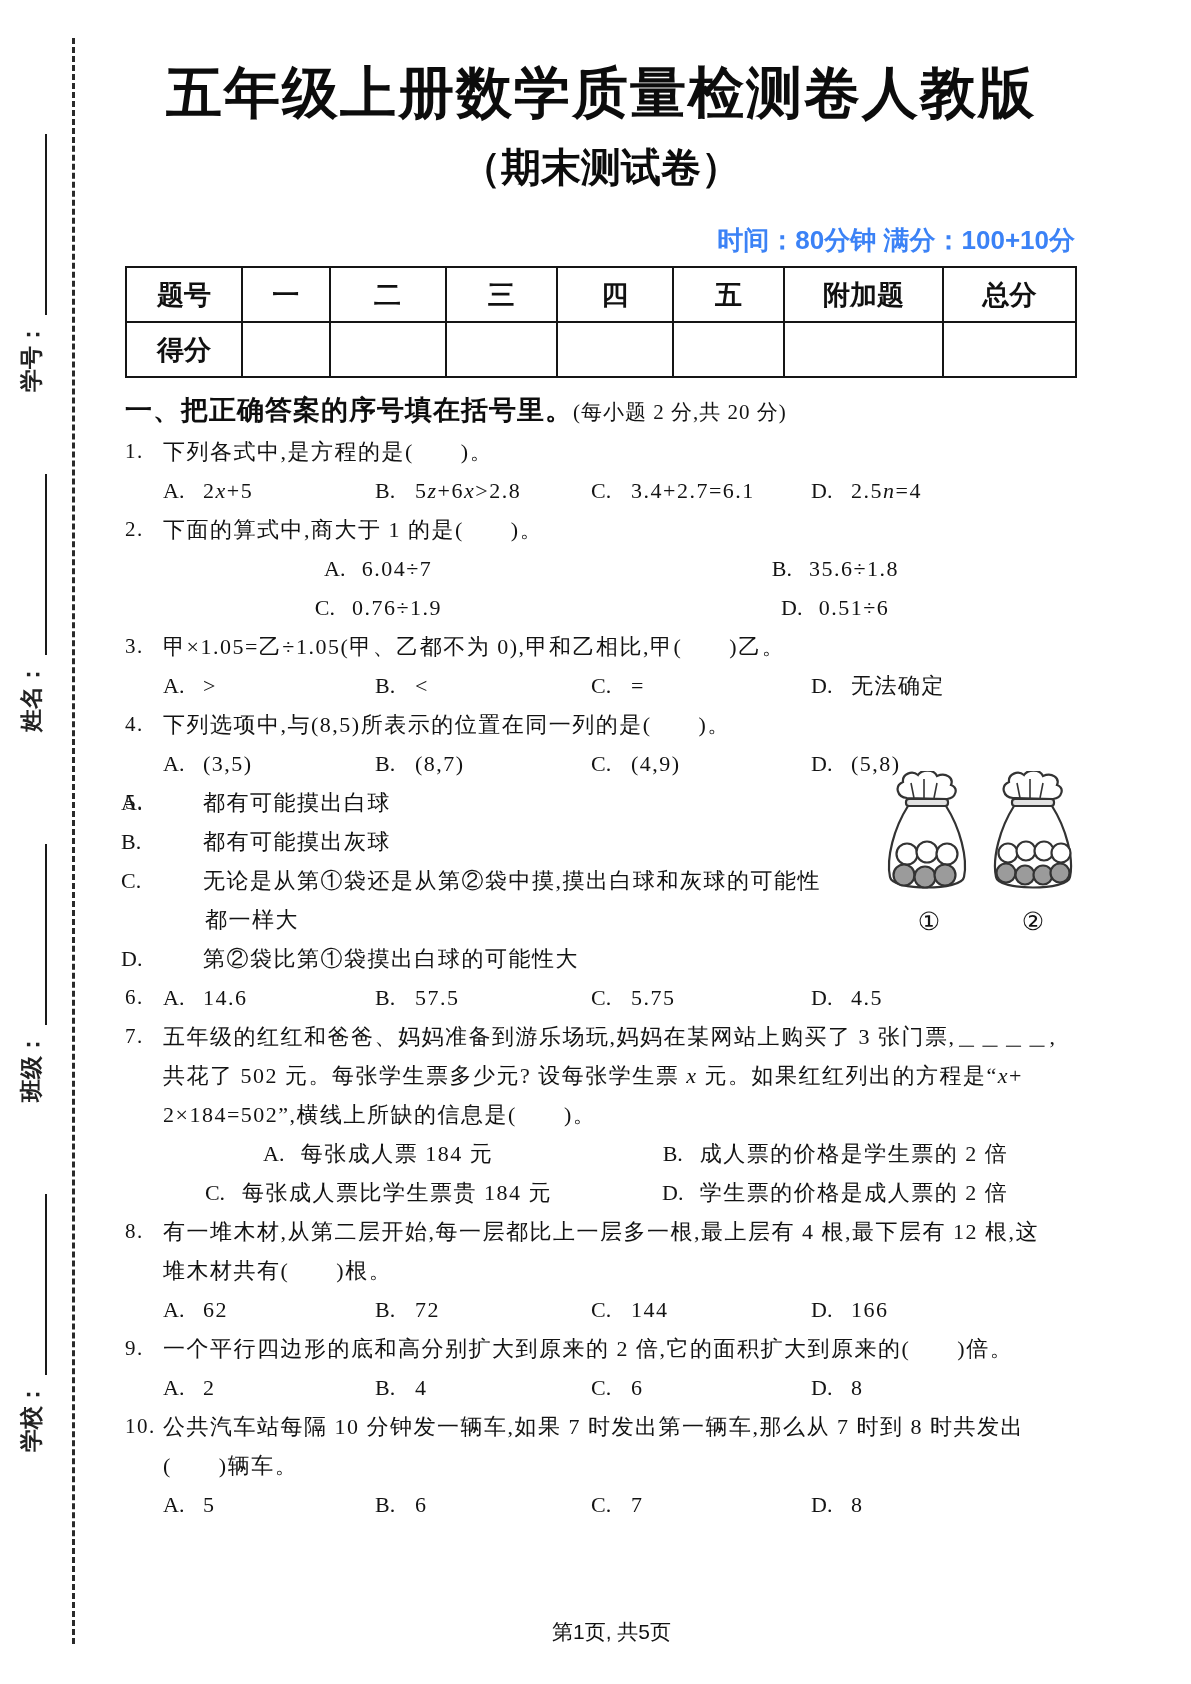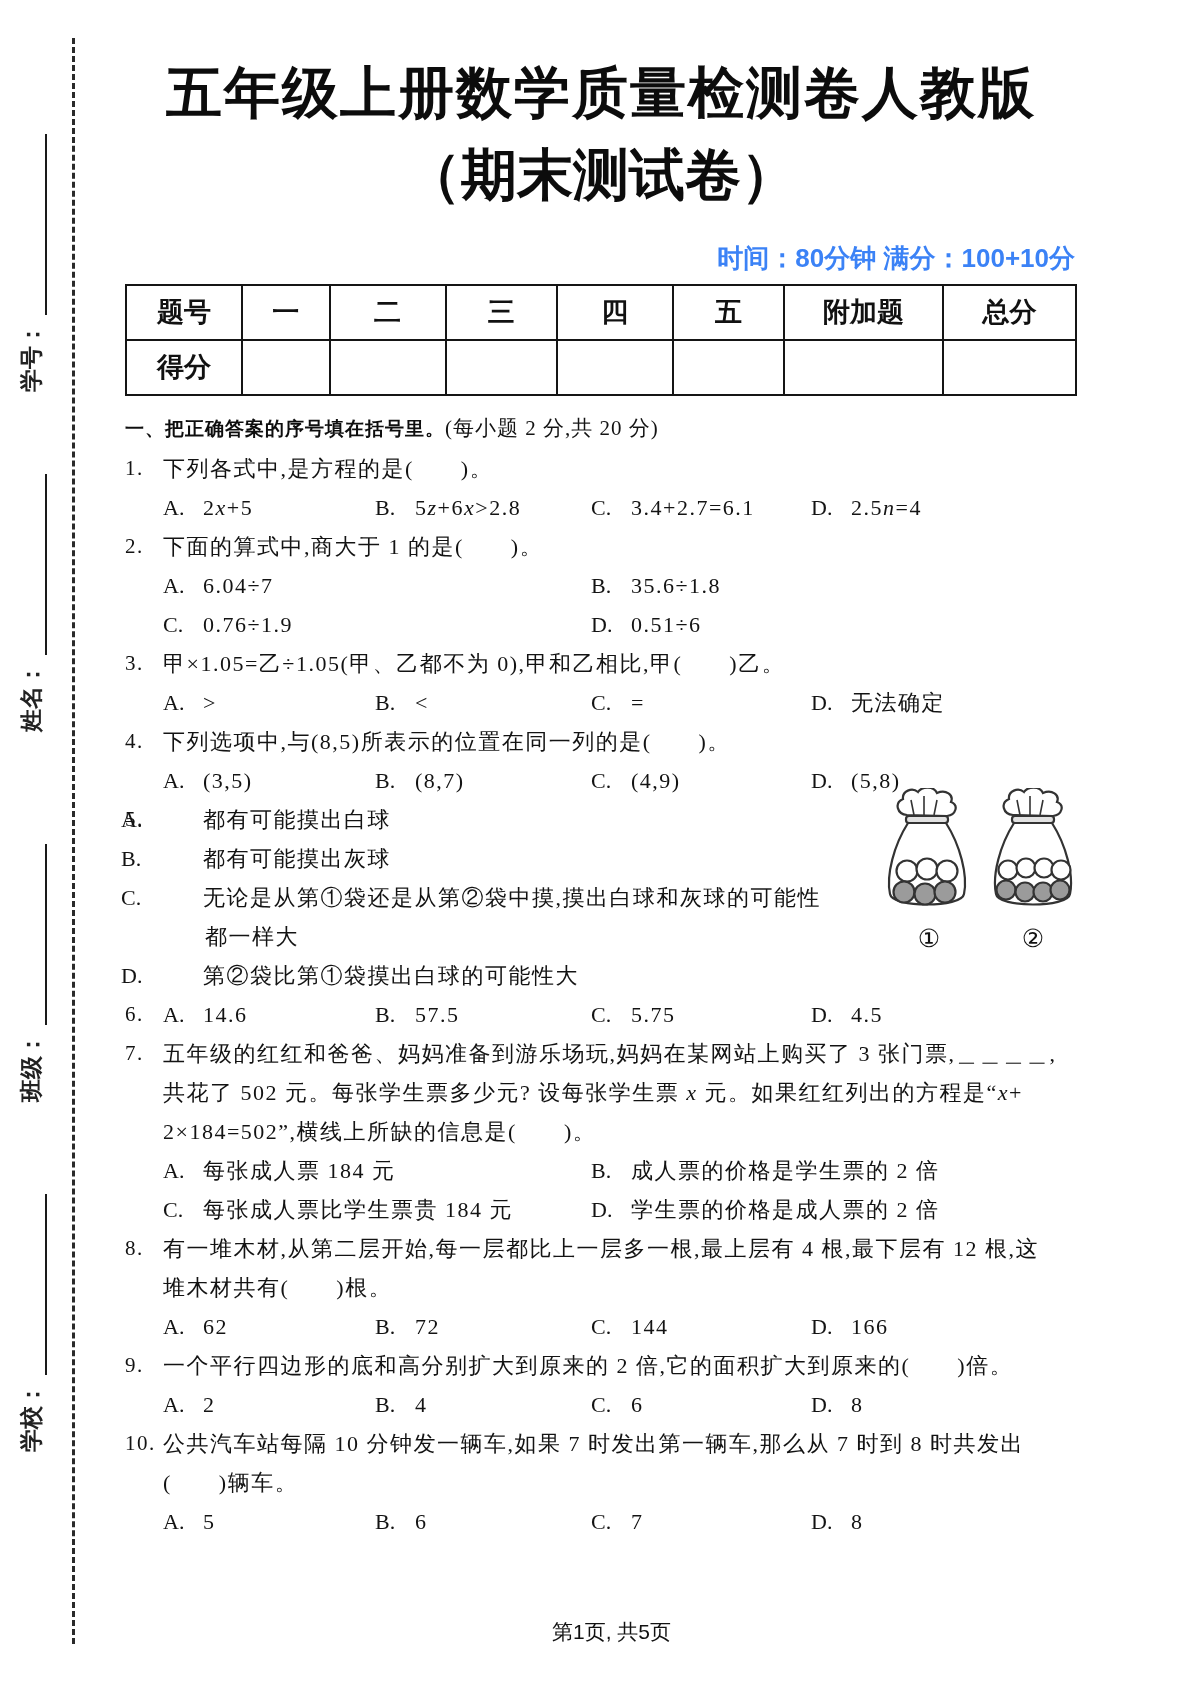--- a/index.html
+++ b/index.html
@@ -10,42 +10,42 @@
                 border-left:3px dashed #2a2a2a;}
   .side-field{position:absolute;display:flex;align-items:flex-end;gap:8px;
               transform:rotate(-90deg);transform-origin:top left;
               font-family:"Liberation Sans","DejaVu Sans",sans-serif;
               font-weight:600;font-size:23px;color:#222;}
   .side-field .fill-line{flex:1;border-bottom:2px solid #1a1a1a;height:6px;}
   
   .main{position:absolute;left:125px;top:54px;width:952px;}
   .exam-title{margin:7px;text-align:center;font-family:"Liberation Sans","DejaVu Sans",sans-serif;
               font-weight:900;font-size:56px;line-height:1.15;letter-spacing:2px;color:#0c0c0c;}
-  .exam-subtitle{margin:20px 0 0;text-align:center;font-family:Liberation Serif, serif;
-                 font-weight:800;font-size:56px;line-height:1.1;color:#0c0c0c;}
+  .exam-subtitle{margin:20px 0 0;text-align:center;font-family:Liberation Sans, sans-serif;
+                 font-weight:800;font-size:40px;line-height:1.1;color:#0c0c0c;}
   .exam-meta{margin:34px 2px 8px 0;text-align:right;font-family:"Liberation Sans","DejaVu Sans",sans-serif;
              font-weight:700;font-size:26px;color:#3b82f6;}
   
   table.score{width:100%;border-collapse:collapse;table-layout:fixed;border-radius:9px;}
   table.score td{border:2.5px solid #151515;height:53px;text-align:center;vertical-align:middle;
                  font-family:"Liberation Sans","DejaVu Sans",sans-serif;font-weight:700;
                  font-size:27px;color:#111;padding:0;}
   
   .sec-head{margin:16px 0 4px;font-size:23px;line-height:32px;}
   .sec-title{font-family:"Liberation Sans","DejaVu Sans",sans-serif;font-weight:800;
-             font-size:19px;letter-spacing:1px;color:#0e0e0e;text-align:center;}
+             font-size:27px;letter-spacing:1px;color:#0e0e0e;text-align:center;}
   .sec-note{font-size:21px;letter-spacing:1px;}
   
   .questions{font-size:22px;line-height:39px;letter-spacing:1.5px;}
   .q{display:flex;align-items:flex-start;}
   .qnum{flex:none;width:38px;font-size:21px;}
   .qbody{flex:1;position:relative;}
   .opt-label{display:inline-block;min-width:26px;margin-right:14px;letter-spacing:0;}
   .opts-4{display:grid;grid-template-columns:212px 216px 220px 1fr;}
-  .opts-2col{display:grid;grid-template-columns:428px 1fr;}
+  .opts-2col{display:grid;grid-template-columns:428px 1fr;text-align:center;}
   .opts-list .opt{display:block;padding-left:42px;text-indent:-42px;}
   i{font-family:"Liberation Serif","DejaVu Serif",serif;}
   
   .bags-fig{position:absolute;right:-8px;top:-12px;width:208px;text-align:center;}
   .bag-labels{display:flex;justify-content:space-around;font-size:25px;line-height:30px;
               letter-spacing:0;margin-top:2px;}
   .footer{position:absolute;left:16px;bottom:38px;width:100%;text-align:center;
           font-family:"Liberation Sans","DejaVu Sans",sans-serif;font-size:21px;color:#111;}
 </style>
 </head>

